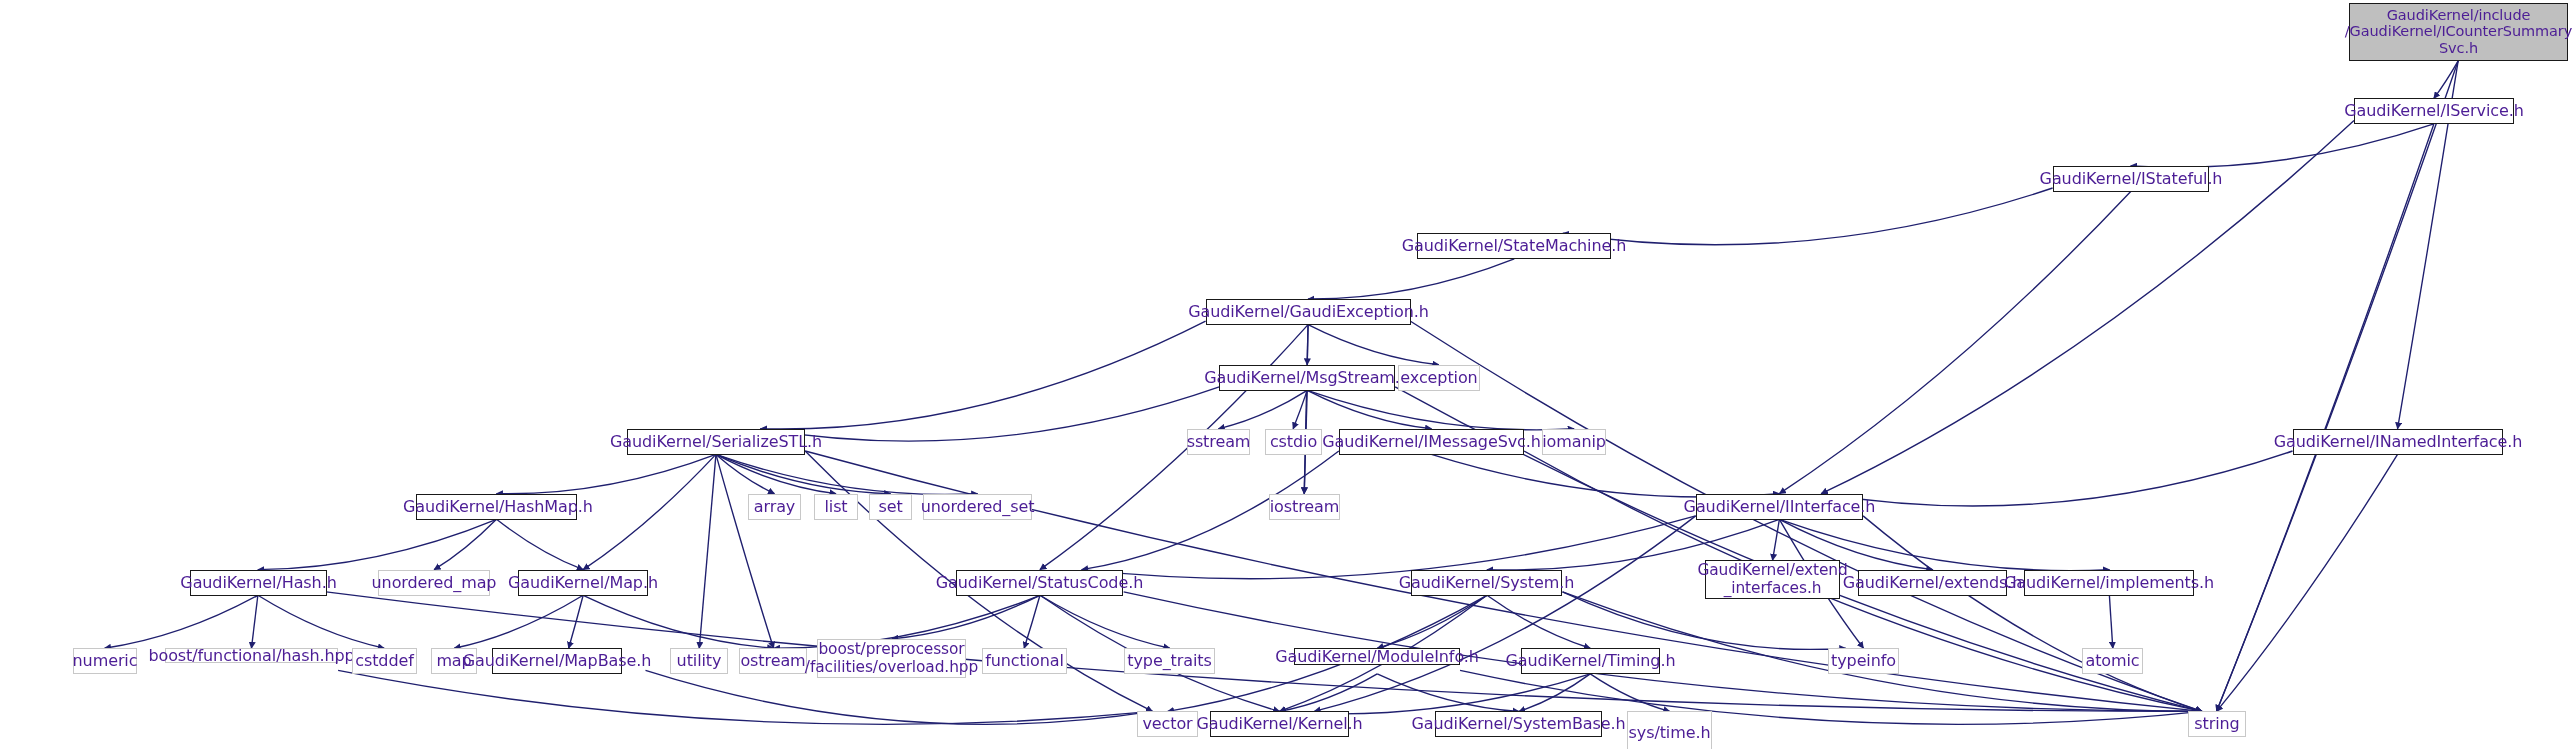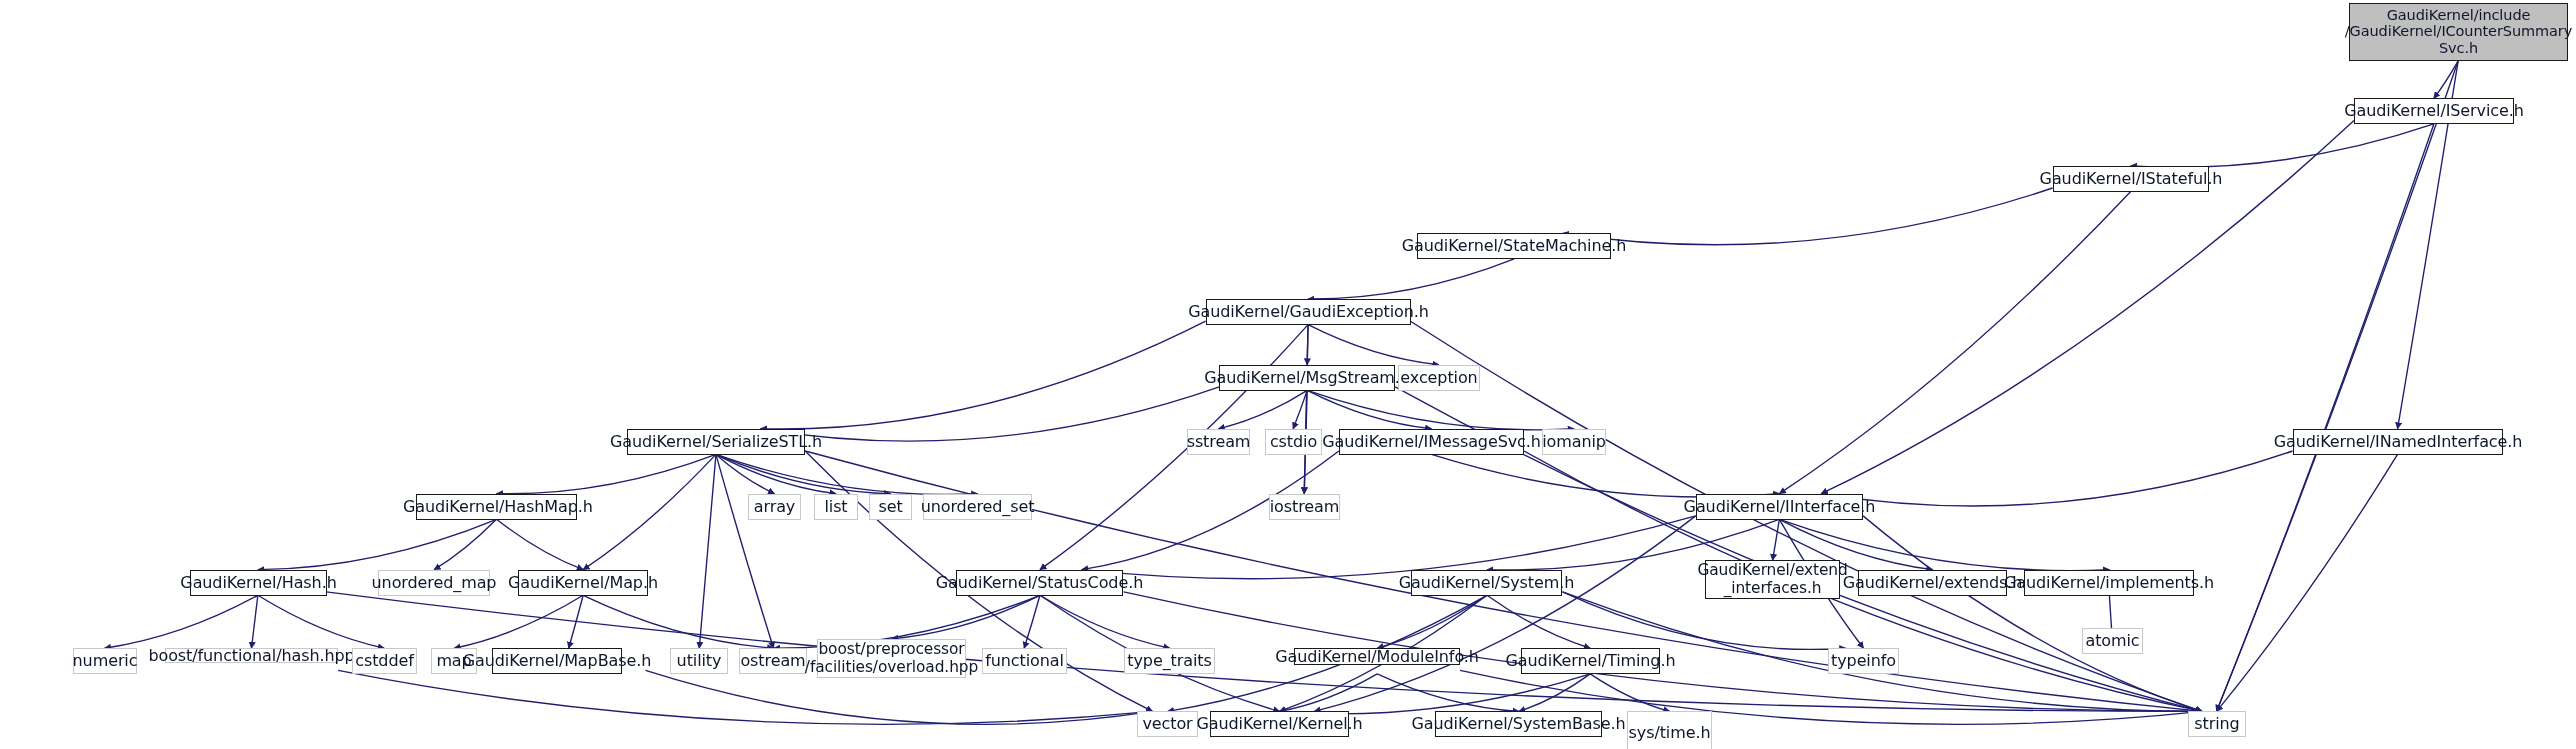--- a/index.html
+++ b/index.html
@@ -8,21 +8,21 @@
   #edges{position:absolute;left:0;top:0;width:2576px;height:750px;pointer-events:none;}
   .node{
     position:absolute;
     box-sizing:border-box;
     display:flex;
     align-items:center;
     justify-content:center;
     text-align:center;
     background:#ffffff;
     border:0.9px solid #c8c8c8;
-    color:#0f172a;
+    color:#4c1d95;
     font-size:16px;
     line-height:1.12;
     letter-spacing:-0.1px;
     white-space:pre-line;
     padding:0 3.4px;
   }
   .node.hdr{border:1.7px solid #191919;}
   .node.root{background:#bfbfbf;border:1.7px solid #191919;}
 </style>
 </head>
@@ -153,21 +153,21 @@
       <div class="node hdr" style="left: 492px; top: 648px; width: 130px; height: 25.6px;">GaudiKernel/MapBase.h</div>
       <div class="node sys" style="left: 670px; top: 648px; width: 58px; height: 25.6px;">utility</div>
       <div class="node sys" style="left: 739px; top: 648px; width: 68px; height: 25.6px;">ostream</div>
       <div class="node sys" style="left: 817px; top: 639px; width: 149px; height: 39px; font-size: 15.4px;">boost/preprocessor
 /facilities/overload.hpp</div>
       <div class="node sys" style="left: 982px; top: 648px; width: 85px; height: 25.6px;">functional</div>
       <div class="node sys" style="left: 1124px; top: 648px; width: 91px; height: 25.6px;">type_traits</div>
       <div class="node hdr" style="left: 1294px; top: 648px; width: 166px; height: 17px;">GaudiKernel/ModuleInfo.h</div>
       <div class="node hdr" style="left: 1521px; top: 648px; width: 139px; height: 25.6px;">GaudiKernel/Timing.h</div>
       <div class="node sys" style="left: 1828px; top: 648px; width: 71px; height: 25.6px;">typeinfo</div>
-      <div class="node sys" style="left: 2082px; top: 628px; width: 61px; height: 25.6px;">atomic</div>
+      <div class="node sys" style="left: 2082px; top: 648px; width: 61px; height: 25.6px;">atomic</div>
       <div class="node sys" style="left: 1137px; top: 711px; width: 61px; height: 25.6px;">vector</div>
       <div class="node hdr" style="left: 1210px; top: 711px; width: 139px; height: 25.6px;">GaudiKernel/Kernel.h</div>
       <div class="node hdr" style="left: 1435px; top: 711px; width: 167px; height: 25.6px;">GaudiKernel/SystemBase.h</div>
       <div class="node sys" style="left: 1627px; top: 711px; width: 85px; height: 43px;">sys/time.h</div>
       <div class="node sys" style="left: 2188px; top: 711px; width: 58px; height: 25.6px;">string</div>
     </div>
 </div>
 
 
 </body></html>

